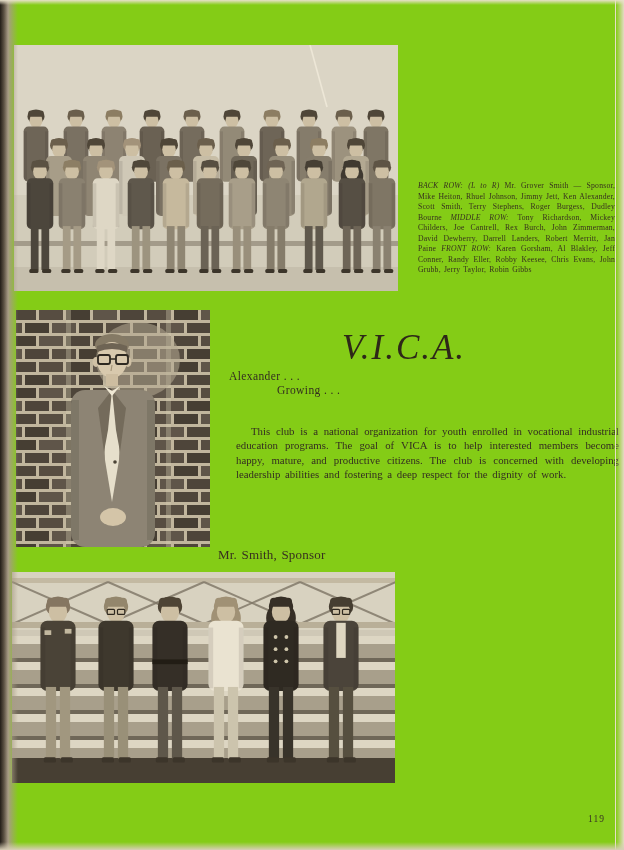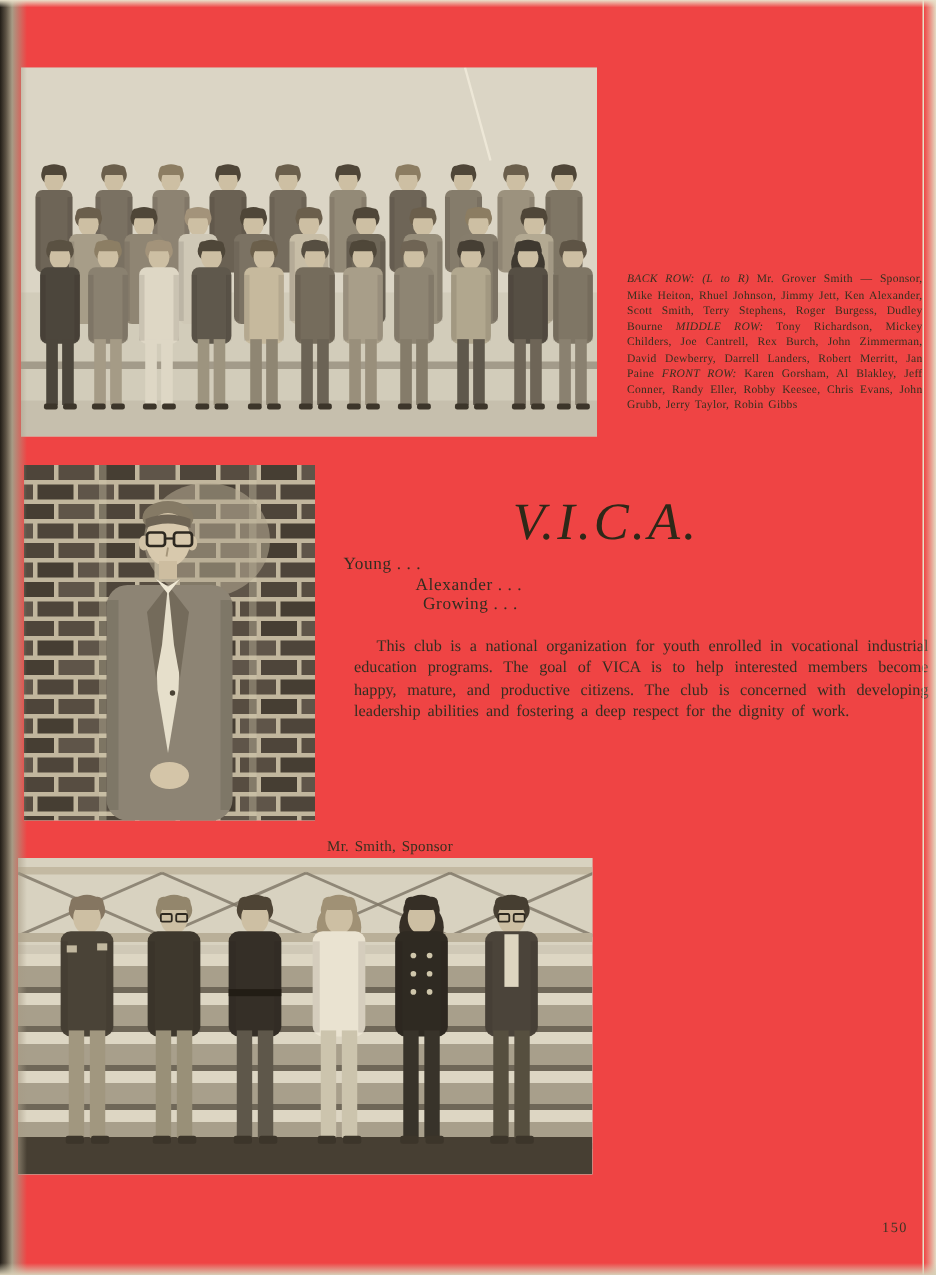--- a/index.html
+++ b/index.html
@@ -1,16 +1,16 @@
 <!DOCTYPE html>
 <html><head>
 <meta charset="utf-8">
 <style>
   html,body{margin:0;padding:0;background:#b9b0a0;}
-  .page{position:relative;width:624px;height:850px;background:#ef4444;overflow:hidden;
+  .page{position:relative;width:624px;height:850px;background:#84cc16;overflow:hidden;
         font-family:"Liberation Serif","DejaVu Serif",serif;color:#332d20;}
   
   .edge-left{position:absolute;left:0;top:0;width:18px;height:850px;
     background:linear-gradient(90deg,#221d17 0%,#5c5244 22%,#a79b85 45%,rgba(244,236,216,0) 100%);}
   .edge-right{position:absolute;right:0;top:0;width:8px;height:850px;
     background:linear-gradient(270deg,#e4dbc3 0%,rgba(244,236,216,0) 100%);border-left:1px solid #e7dfc8;}
   .edge-bottom{position:absolute;left:0;bottom:0;width:624px;height:8px;
     background:linear-gradient(0deg,#d8cfb6 0%,rgba(244,236,216,0) 100%);}
   .edge-top{position:absolute;left:0;top:0;width:624px;height:5px;
     background:linear-gradient(180deg,#e9e1ca 0%,rgba(244,236,216,0) 100%);}
@@ -19,21 +19,21 @@
   .photo svg{display:block;width:100%;height:100%;}
   .photo-group{left:14px;top:45px;width:384px;height:246px;}
   .photo-sponsor{left:16px;top:310px;width:194px;height:237px;}
   .photo-officers{left:12px;top:572px;width:383px;height:211px;}
 
   .caption{position:absolute;font-size:7.7px;line-height:1.37;text-align:justify;
     color:#37301f;letter-spacing:.2px;word-spacing:1px;}
   .caption .it{font-style:italic;}
   .caption-group{left:418px;top:181px;width:197px;}
   .caption-officers{left:410px;top:746px;width:204px;}
-  .caption-sponsor{left:218px;top:558px;width:160px;font-size:10px;text-align:left;}
+  .caption-sponsor{left:218px;top:546px;width:160px;font-size:13px;text-align:left;}
 
   .title{position:absolute;left:228px;top:328px;width:352px;text-align:center;
     font-size:35px;font-style:italic;letter-spacing:2px;color:#2e2818;}
   .taglines{position:absolute;left:229px;top:370px;font-size:11.5px;color:#332d20;letter-spacing:.4px;}
   .tagline{line-height:13.5px;}
   .tagline:nth-child(2){margin-left:48px;}
   .tagline:nth-child(3){margin-left:53px;}
 
   .body-par{position:absolute;left:236px;top:424px;width:383px;font-size:10.8px;line-height:14.4px;
     text-align:justify;text-indent:15px;color:#342e21;word-spacing:2px;}
@@ -527,21 +527,20 @@
         <circle cx="99" cy="152" r="1.8" fill="#4a4335"></circle>
         <rect x="55" y="90" width="8" height="140" fill="#1c1811" opacity="0.12"></rect>
         <rect x="131" y="90" width="8" height="140" fill="#1c1811" opacity="0.12"></rect>
         <ellipse cx="97" cy="207" rx="13" ry="9" fill="#d4c5a8"></ellipse>
       </svg>
   </div>
 
   <div class="title">V.I.C.A.</div>
 
   <div class="taglines">
-    <div class="tagline">Young . . .</div>
     <div class="tagline">Alexander . . .</div>
     <div class="tagline">Growing . . .</div>
   </div>
 
   <div class="body-par">This club is a national organization for youth enrolled in vocational industrial education programs. The goal of VICA is to help interested members become happy, mature, and productive citizens. The club is concerned with developing leadership abilities and fostering a deep respect for the dignity of work.</div>
 
   <div class="caption caption-sponsor">Mr. Smith, Sponsor</div>
 
   <div class="photo photo-officers">
     <svg id="svg-officers" viewBox="0 0 383 211" preserveAspectRatio="none">
@@ -658,19 +657,19 @@
           <rect x="324.275" y="50.824999999999996" width="9.450000000000001" height="35.1" fill="#ded6c0"></rect>
           <rect x="316.85" y="114.95" width="10.26" height="71.55" fill="#564f3f"></rect>
           <rect x="330.89" y="114.95" width="10.26" height="71.55" fill="#564f3f"></rect>
           <rect x="314.825" y="185.15" width="12.15" height="5.4" rx="1.5" fill="#3c352a"></rect>
           <rect x="331.7" y="185.15" width="12.15" height="5.4" rx="1.5" fill="#3c352a"></rect>
         </g>
       </svg>
   </div>
 
 
-  <div class="page-number">150</div>
+  <div class="page-number">119</div>
 
   <div class="edge-left"></div>
   <div class="edge-right"></div>
   <div class="edge-bottom"></div>
   <div class="edge-top"></div>
 </div>
 
 </body></html>

